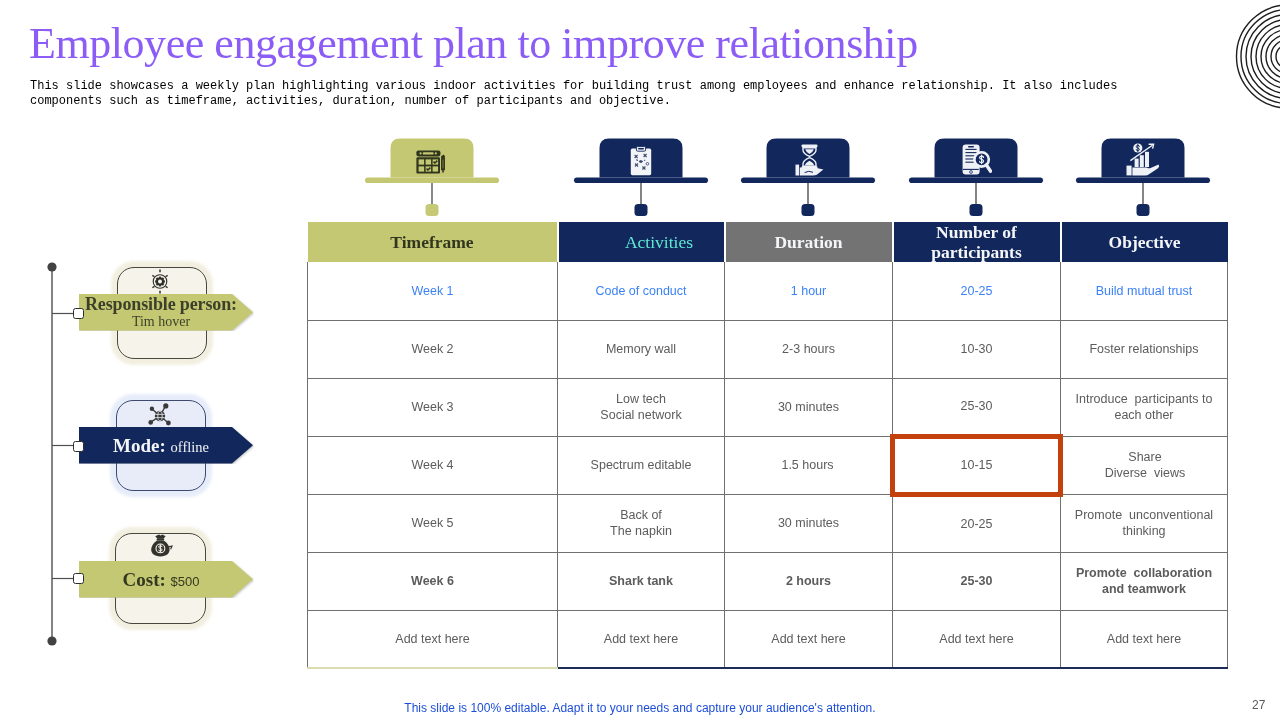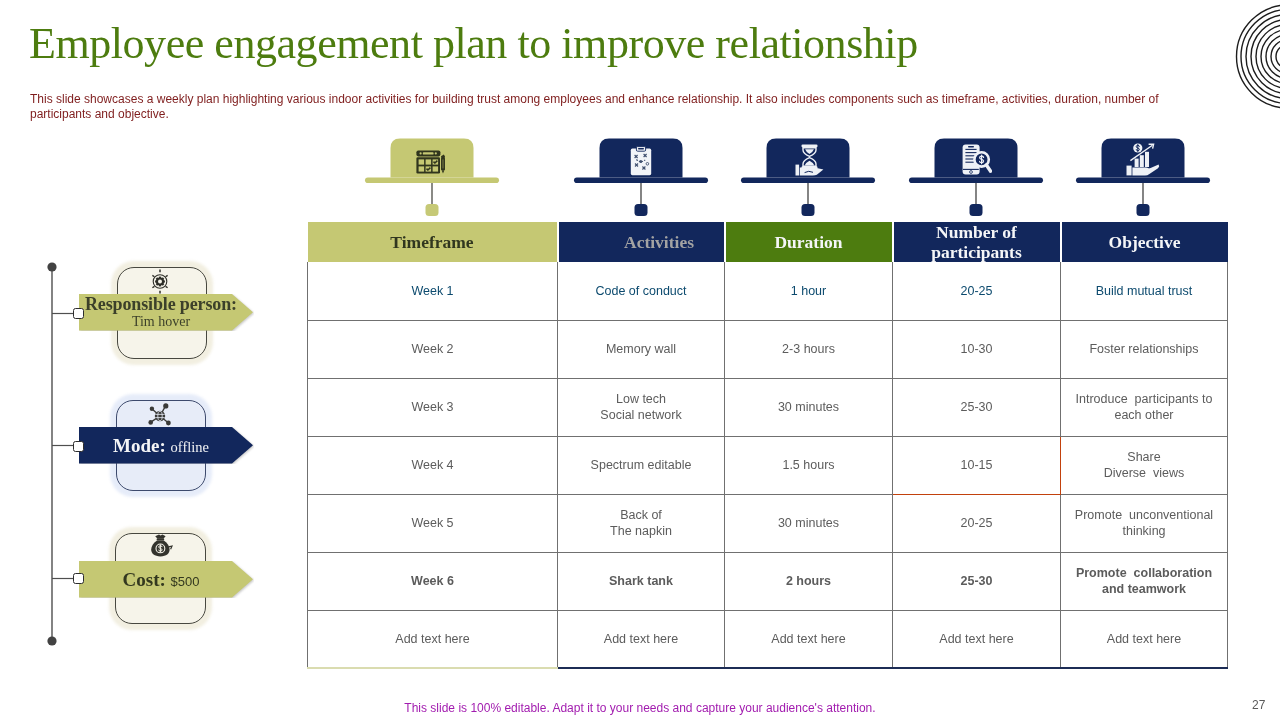--- a/index.html
+++ b/index.html
@@ -7,23 +7,23 @@
     font-family:"Liberation Sans", sans-serif;}
   .ser{font-family:"Liberation Serif", serif;}
   .abs{position:absolute;}
   table{border-collapse:collapse;table-layout:fixed;}
   td{padding:0;vertical-align:middle;text-align:center;}
 </style>
 </head>
 <body>
 <div id="slide">
 
-<div class="abs ser" style="left:29px;top:18px;font-size:44px;color:#4d7c0f;letter-spacing:-0.45px;white-space:nowrap;">Employee engagement plan to improve relationship</div>
-
-<div class="abs" style="left:30px;top:92px;width:1160px;font-size:12px;line-height:14.5px;color:#7f1d1d;">This slide showcases a weekly plan highlighting various indoor activities for building trust among employees and enhance relationship. It also includes components such as timeframe, activities, duration, number of participants and objective.</div>
+<div class="abs ser" style="left:29px;top:18px;font-size:44px;color:#8b5cf6;letter-spacing:-0.45px;white-space:nowrap;">Employee engagement plan to improve relationship</div>
+
+<div class="abs" style="left:30px;top:79px;width:1160px;font-size:12px;line-height:14.5px;color:#000000;font-family:Liberation Mono, monospace;">This slide showcases a weekly plan highlighting various indoor activities for building trust among employees and enhance relationship. It also includes components such as timeframe, activities, duration, number of participants and objective.</div>
 
 <svg class="abs" style="left:1230px;top:0px;" width="50" height="115" viewBox="1230 0 50 115">
   <g fill="none" stroke="#1d1d1d" stroke-width="1.4">
     <circle cx="1288" cy="56.5" r="7"></circle>
     <circle cx="1288" cy="56.5" r="12"></circle>
     <circle cx="1288" cy="56.5" r="17"></circle>
     <circle cx="1288" cy="56.5" r="22"></circle>
     <circle cx="1288" cy="56.5" r="27"></circle>
     <circle cx="1288" cy="56.5" r="32"></circle>
     <circle cx="1288" cy="56.5" r="37"></circle>
@@ -265,27 +265,27 @@
         <col style="width:250px">
         <col style="width:167px">
         <col style="width:168px">
         <col style="width:168px">
         <col style="width:167px">
       </colgroup>
 
   <tbody>
         <tr style="height:31px;">
     <td class="ser" style="background:#c5c873;color:#31371f;font-size:17.5px;font-weight:bold;border-right:2px solid #ffffff;">Timeframe</td>
-    <td class="ser" style="background:#12275c;color:#a3a3a3;font-size:17.5px;font-weight:bold;border-right:2px solid #ffffff;padding-left:36px;">Activities</td>
-    <td class="ser" style="background:#4d7c0f;color:#f5f6f8;font-size:17.5px;font-weight:bold;border-right:2px solid #ffffff;">Duration</td>
+    <td class="ser" style="background:#12275c;color:#5eead4;font-size:17.5px;font-weight:normal;border-right:2px solid #ffffff;padding-left:36px;">Activities</td>
+    <td class="ser" style="background:#737373;color:#f5f6f8;font-size:17.5px;font-weight:bold;border-right:2px solid #ffffff;">Duration</td>
     <td class="ser" style="background:#12275c;color:#f5f6f8;font-size:17.5px;font-weight:bold;border-right:2px solid #ffffff;line-height:20px;">Number of<br>participants</td>
     <td class="ser" style="background:#12275c;color:#f5f6f8;font-size:17.5px;font-weight:bold;">Objective</td>
   </tr>
 
-  <tr style="height:58px;color:#0c4a6e;font-size:12.5px;">
+  <tr style="height:58px;color:#3b82f6;font-size:12.5px;">
     <td style="border:1px solid #707070;border-top:none;">Week 1</td>
     <td style="border:1px solid #707070;border-top:none;">Code of conduct</td>
     <td style="border:1px solid #707070;border-top:none;">1 hour</td>
     <td style="border:1px solid #707070;border-top:none;">20-25</td>
     <td style="border:1px solid #707070;border-top:none;">Build mutual trust</td>
   </tr>
 
   <tr style="height:58px;color:#5c5c5c;font-size:12.5px;">
     <td style="border:1px solid #707070;">Week 2</td>
     <td style="border:1px solid #707070;">Memory wall</td>
@@ -299,21 +299,21 @@
     <td style="border:1px solid #707070;">Low tech<br>Social network</td>
     <td style="border:1px solid #707070;">30 minutes</td>
     <td style="border:1px solid #707070;">25-30</td>
     <td style="border:1px solid #707070;">Introduce&nbsp; participants to<br>each other</td>
   </tr>
 
   <tr style="height:58px;color:#5c5c5c;font-size:12.5px;line-height:16px;">
     <td style="border:1px solid #707070;">Week 4</td>
     <td style="border:1px solid #707070;">Spectrum editable</td>
     <td style="border:1px solid #707070;">1.5 hours</td>
-    <td style="border:1px solid #c2410c;">10-15</td>
+    <td style="border:5px solid #c2410c;">10-15</td>
     <td style="border:1px solid #707070;">Share<br>Diverse&nbsp; views</td>
   </tr>
 
   <tr style="height:58px;color:#5c5c5c;font-size:12.5px;line-height:16px;">
     <td style="border:1px solid #707070;">Week 5</td>
     <td style="border:1px solid #707070;">Back of<br>The napkin</td>
     <td style="border:1px solid #707070;">30 minutes</td>
     <td style="border:1px solid #707070;">20-25</td>
     <td style="border:1px solid #707070;">Promote&nbsp; unconventional<br>thinking</td>
   </tr>
@@ -329,17 +329,17 @@
   <tr style="height:58px;color:#5c5c5c;font-size:12.5px;">
     <td style="border:1px solid #707070;border-bottom:2px solid #dadcb0;">Add text here</td>
     <td style="border:1px solid #707070;border-bottom:2px solid #1c2c55;">Add text here</td>
     <td style="border:1px solid #707070;border-bottom:2px solid #1c2c55;">Add text here</td>
     <td style="border:1px solid #707070;border-bottom:2px solid #1c2c55;">Add text here</td>
     <td style="border:1px solid #707070;border-bottom:2px solid #1c2c55;">Add text here</td>
   </tr>
 </tbody>
     </table>
 
-<div class="abs" style="left:0px;top:701px;width:1280px;text-align:center;font-size:12px;color:#a21caf;">This slide is 100% editable. Adapt it to your needs and capture your audience's attention.</div>
+<div class="abs" style="left:0px;top:701px;width:1280px;text-align:center;font-size:12px;color:#1d4ed8;">This slide is 100% editable. Adapt it to your needs and capture your audience's attention.</div>
 
 <div class="abs" style="left:1252px;top:698px;font-size:12px;color:#5a5a5a;">27</div>
 
 </div>
 
 </body></html>

